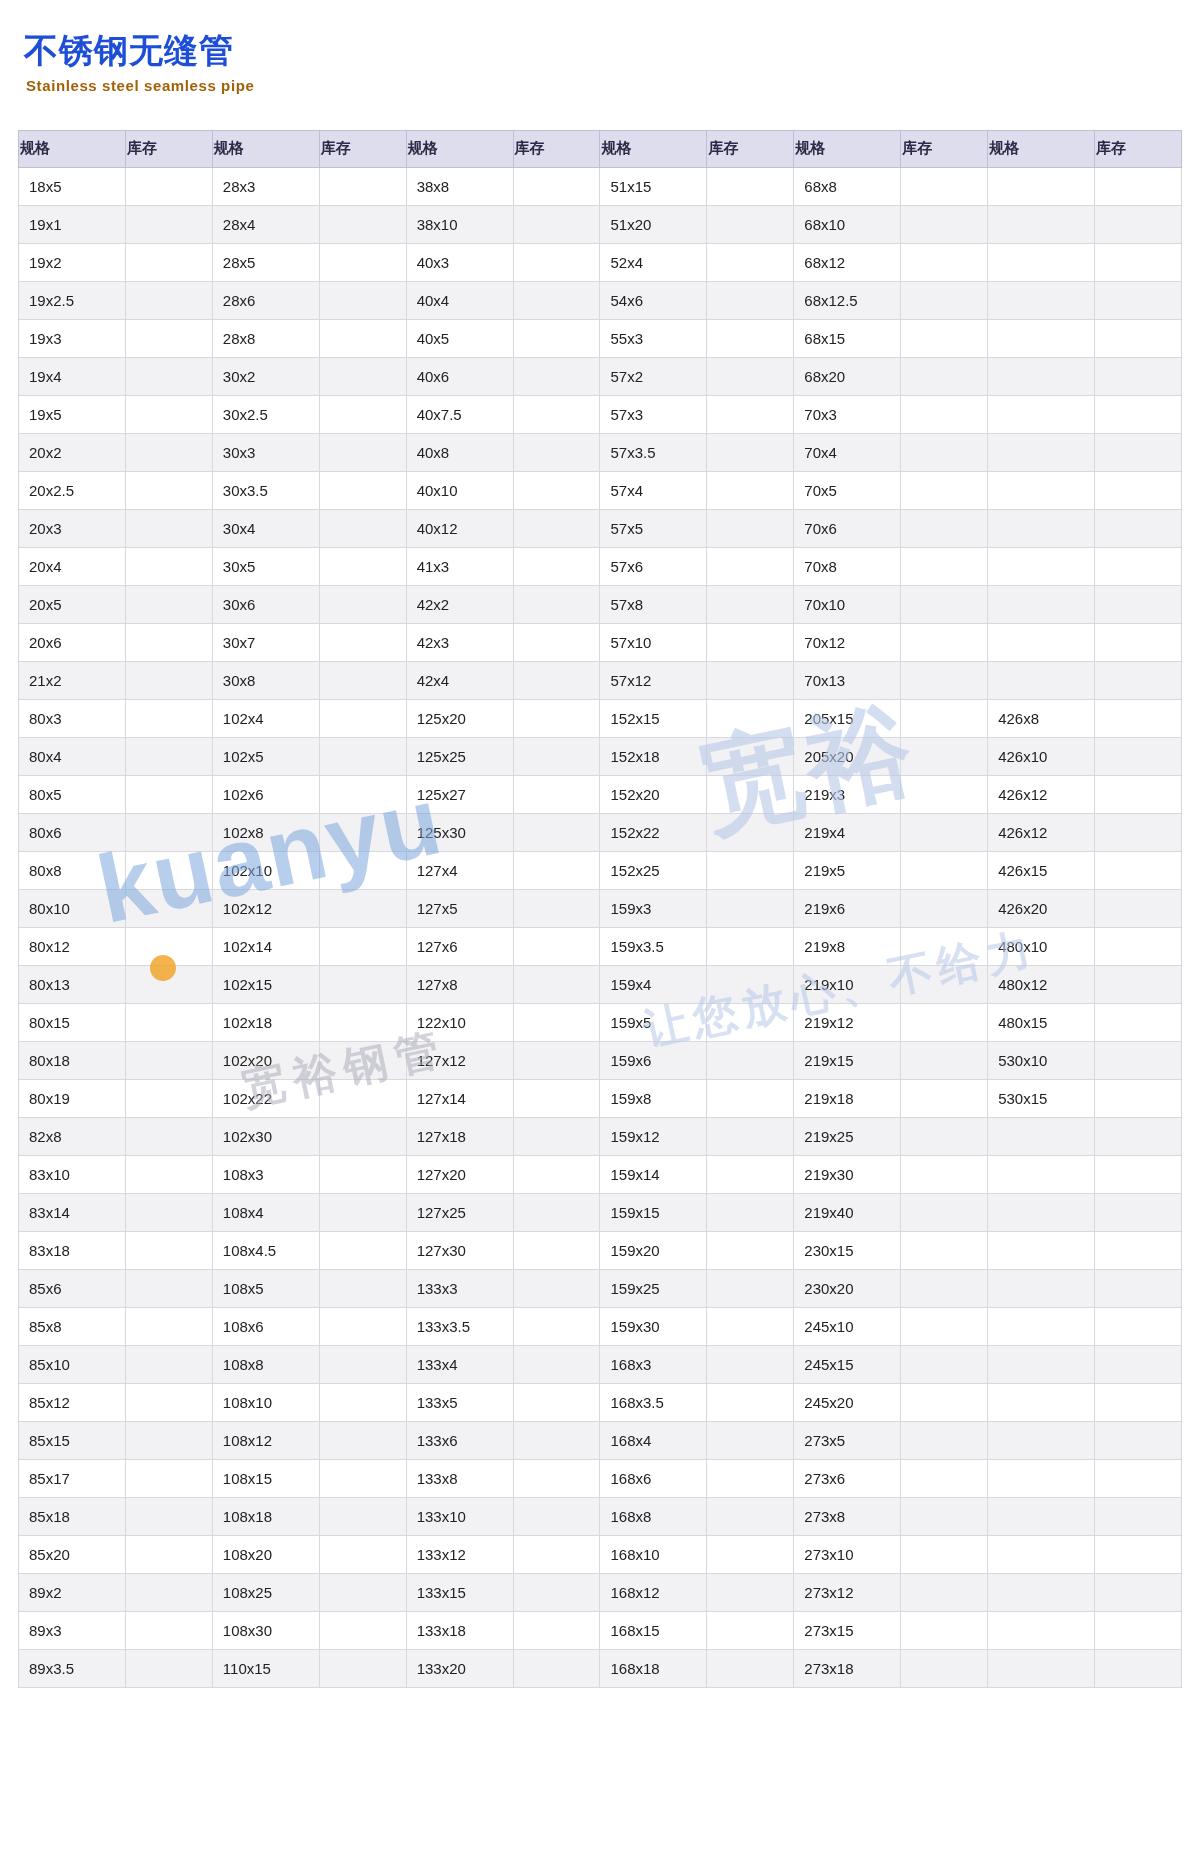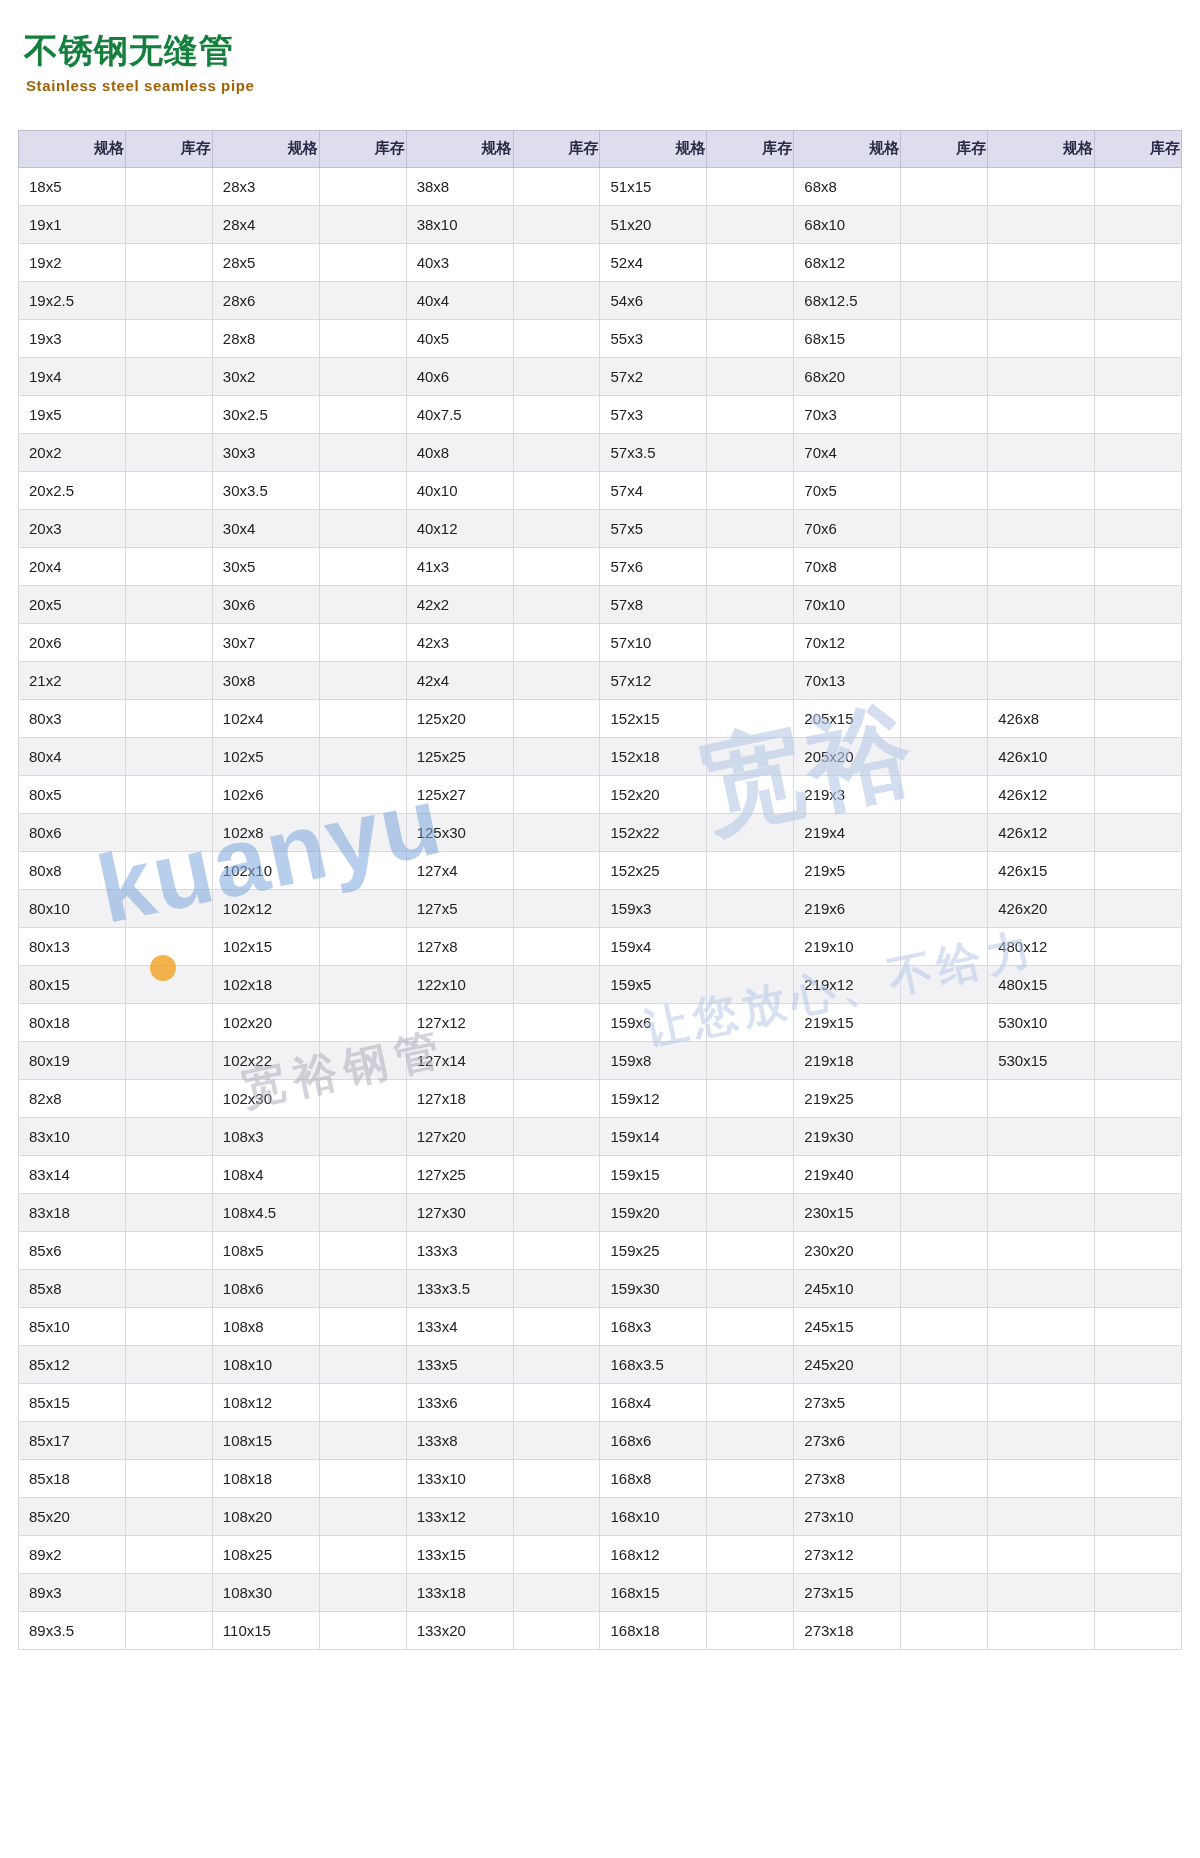--- a/index.html
+++ b/index.html
@@ -20,21 +20,21 @@
     height: 1858px;
     box-sizing: border-box;
     padding: 0;
   }
   .header {
     padding: 30px 0 0 24px;
   }
   .title-cn {
     font-size: 34px;
     font-weight: bold;
-    color: #15803d;
+    color: #1d4ed8;
     letter-spacing: 1px;
     line-height: 1.2;
     margin: 0;
   }
   .title-en {
     font-size: 15px;
     font-weight: bold;
     color: #a16207;
     letter-spacing: 0.6px;
     margin: 6px 0 0 2px;
@@ -52,21 +52,21 @@
   }
   table.spec col.spec-col { width: 96px; }
   table.spec col.stock-col { width: 78px; }
   table.spec thead th {
     background: #ddddee;
     color: #2b2b48;
     font-size: 15px;
     font-weight: bold;
     height: 34px;
     border: 1px solid #bfbfd4;
-    text-align: right;
+    text-align: left;
     vertical-align: middle;
   }
   table.spec tbody td {
     height: 37px;
     border: 1px solid #d8d8de;
     padding: 0 0 0 10px;
     color: #222222;
     vertical-align: middle;
     white-space: nowrap;
     background: #ffffff;
@@ -468,20 +468,34 @@
             <td>127x5</td>
             <td class="stock"></td>
             <td>159x3</td>
             <td class="stock"></td>
             <td>219x6</td>
             <td class="stock"></td>
             <td>426x20</td>
             <td class="stock"></td>
           </tr>
           <tr>
+            <td>80x12</td>
+            <td class="stock"></td>
+            <td>102x14</td>
+            <td class="stock"></td>
+            <td>127x6</td>
+            <td class="stock"></td>
+            <td>159x3.5</td>
+            <td class="stock"></td>
+            <td>219x8</td>
+            <td class="stock"></td>
+            <td>480x10</td>
+            <td class="stock"></td>
+          </tr>
+          <tr>
             <td>80x13</td>
             <td class="stock"></td>
             <td>102x15</td>
             <td class="stock"></td>
             <td>127x8</td>
             <td class="stock"></td>
             <td>159x4</td>
             <td class="stock"></td>
             <td>219x10</td>
             <td class="stock"></td>

